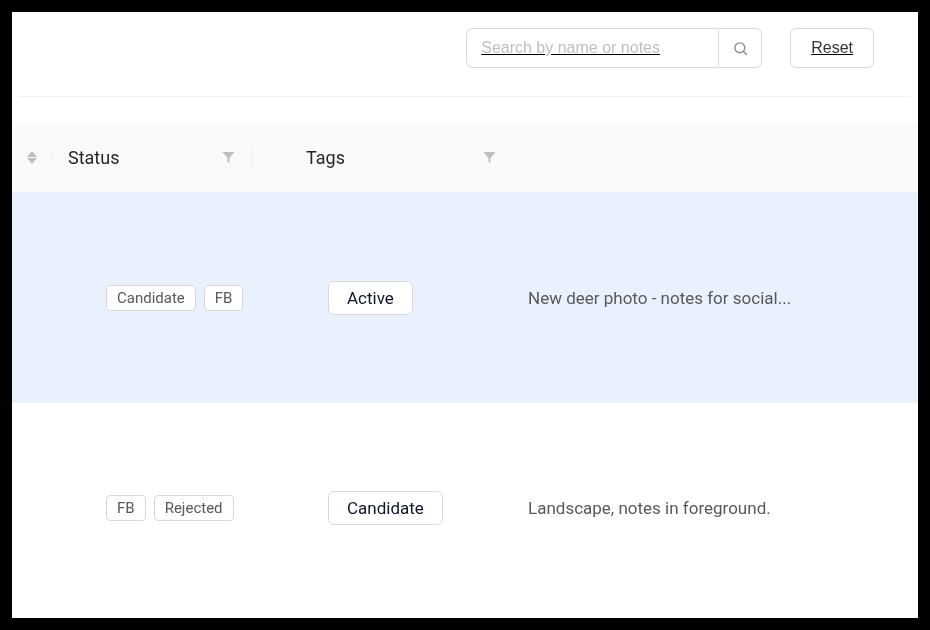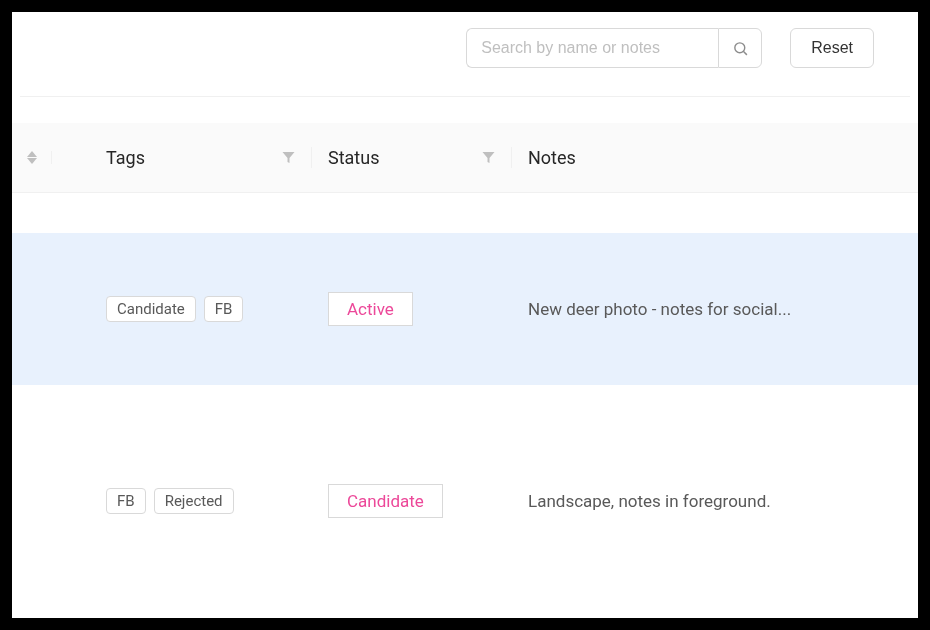--- a/index.html
+++ b/index.html
@@ -21,20 +21,21 @@
       height: 606px;
       position: relative;
       overflow: hidden;
     }
     .toolbar {
       display: flex;
       justify-content: flex-end;
       align-items: center;
       gap: 12px;
       padding: 16px 44px 16px 32px;
+      text-decoration: underline;
     }
     .search-group {
       display: flex;
       align-items: stretch;
     }
     .search-input {
       border: 1px solid #d9d9d9;
       border-right: none;
       border-radius: 6px 0 0 6px;
       padding: 0 14px;
@@ -109,22 +110,21 @@
     }
     .th-status {
       width: 200px;
     }
     .th-notes {
       flex: 1;
     }
     .row {
       display: flex;
       align-items: center;
-      height: 152px;
-      margin-top: 40px;
+      height: 210px;
     }
     .row-highlight {
       background: #e8f1fd;
     }
     .cell {
       padding: 0 16px;
       font-size: 17px;
       color: #595959;
     }
     .cell-sort {
@@ -149,25 +149,25 @@
       border: 1px solid #d9d9d9;
       border-radius: 4px;
       background: #fff;
       padding: 3px 10px;
       font-size: 15px;
       color: #595959;
       white-space: nowrap;
     }
     .status-tag {
       border: 1px solid #d9d9d9;
-      border-radius: 0;
+      border-radius: 6px;
       background: #fff;
       padding: 6px 18px;
       font-size: 17px;
-      color: #ec4899;
+      color: #0f172a;
       display: inline-block;
     }
     .sort-arrows {
       display: flex;
       flex-direction: column;
       gap: 1px;
       align-items: center;
     }
     .filter-icon svg, .search-button svg {
       display: block;
@@ -199,39 +199,36 @@
       <div class="th th-sort">
         <span class="sort-arrows">
           <svg width="10" height="6" viewBox="0 0 10 6">
               <path d="M5 0 L10 6 L0 6 Z" fill="#bfbfbf"></path>
             </svg>
           <svg width="10" height="6" viewBox="0 0 10 6">
               <path d="M5 6 L10 0 L0 0 Z" fill="#bfbfbf"></path>
             </svg>
         </span>
       </div>
+      <div class="th th-status">
+        <span>Status</span>
+        <span class="filter-icon">
+          <svg width="13" height="12" viewBox="0 0 12 12">
+              <path d="M0 0 H12 L7 6 V11 L5 10 V6 Z" fill="#bfbfbf"></path>
+            </svg>
+        </span>
+      </div>
       <div class="th th-tags">
         <span>Tags</span>
         <span class="filter-icon">
           <svg width="13" height="12" viewBox="0 0 12 12">
               <path d="M0 0 H12 L7 6 V11 L5 10 V6 Z" fill="#bfbfbf"></path>
             </svg>
         </span>
       </div>
-      <div class="th th-status">
-        <span>Status</span>
-        <span class="filter-icon">
-          <svg width="13" height="12" viewBox="0 0 12 12">
-              <path d="M0 0 H12 L7 6 V11 L5 10 V6 Z" fill="#bfbfbf"></path>
-            </svg>
-        </span>
-      </div>
-      <div class="th th-notes">
-        <span>Notes</span>
-      </div>
     </div>
 
     <div class="row row-highlight">
       <div class="cell cell-sort"></div>
       <div class="cell cell-tags">
         <span class="tag">Candidate</span>
         <span class="tag">FB</span>
       </div>
       <div class="cell cell-status">
         <span class="status-tag">Active</span>

